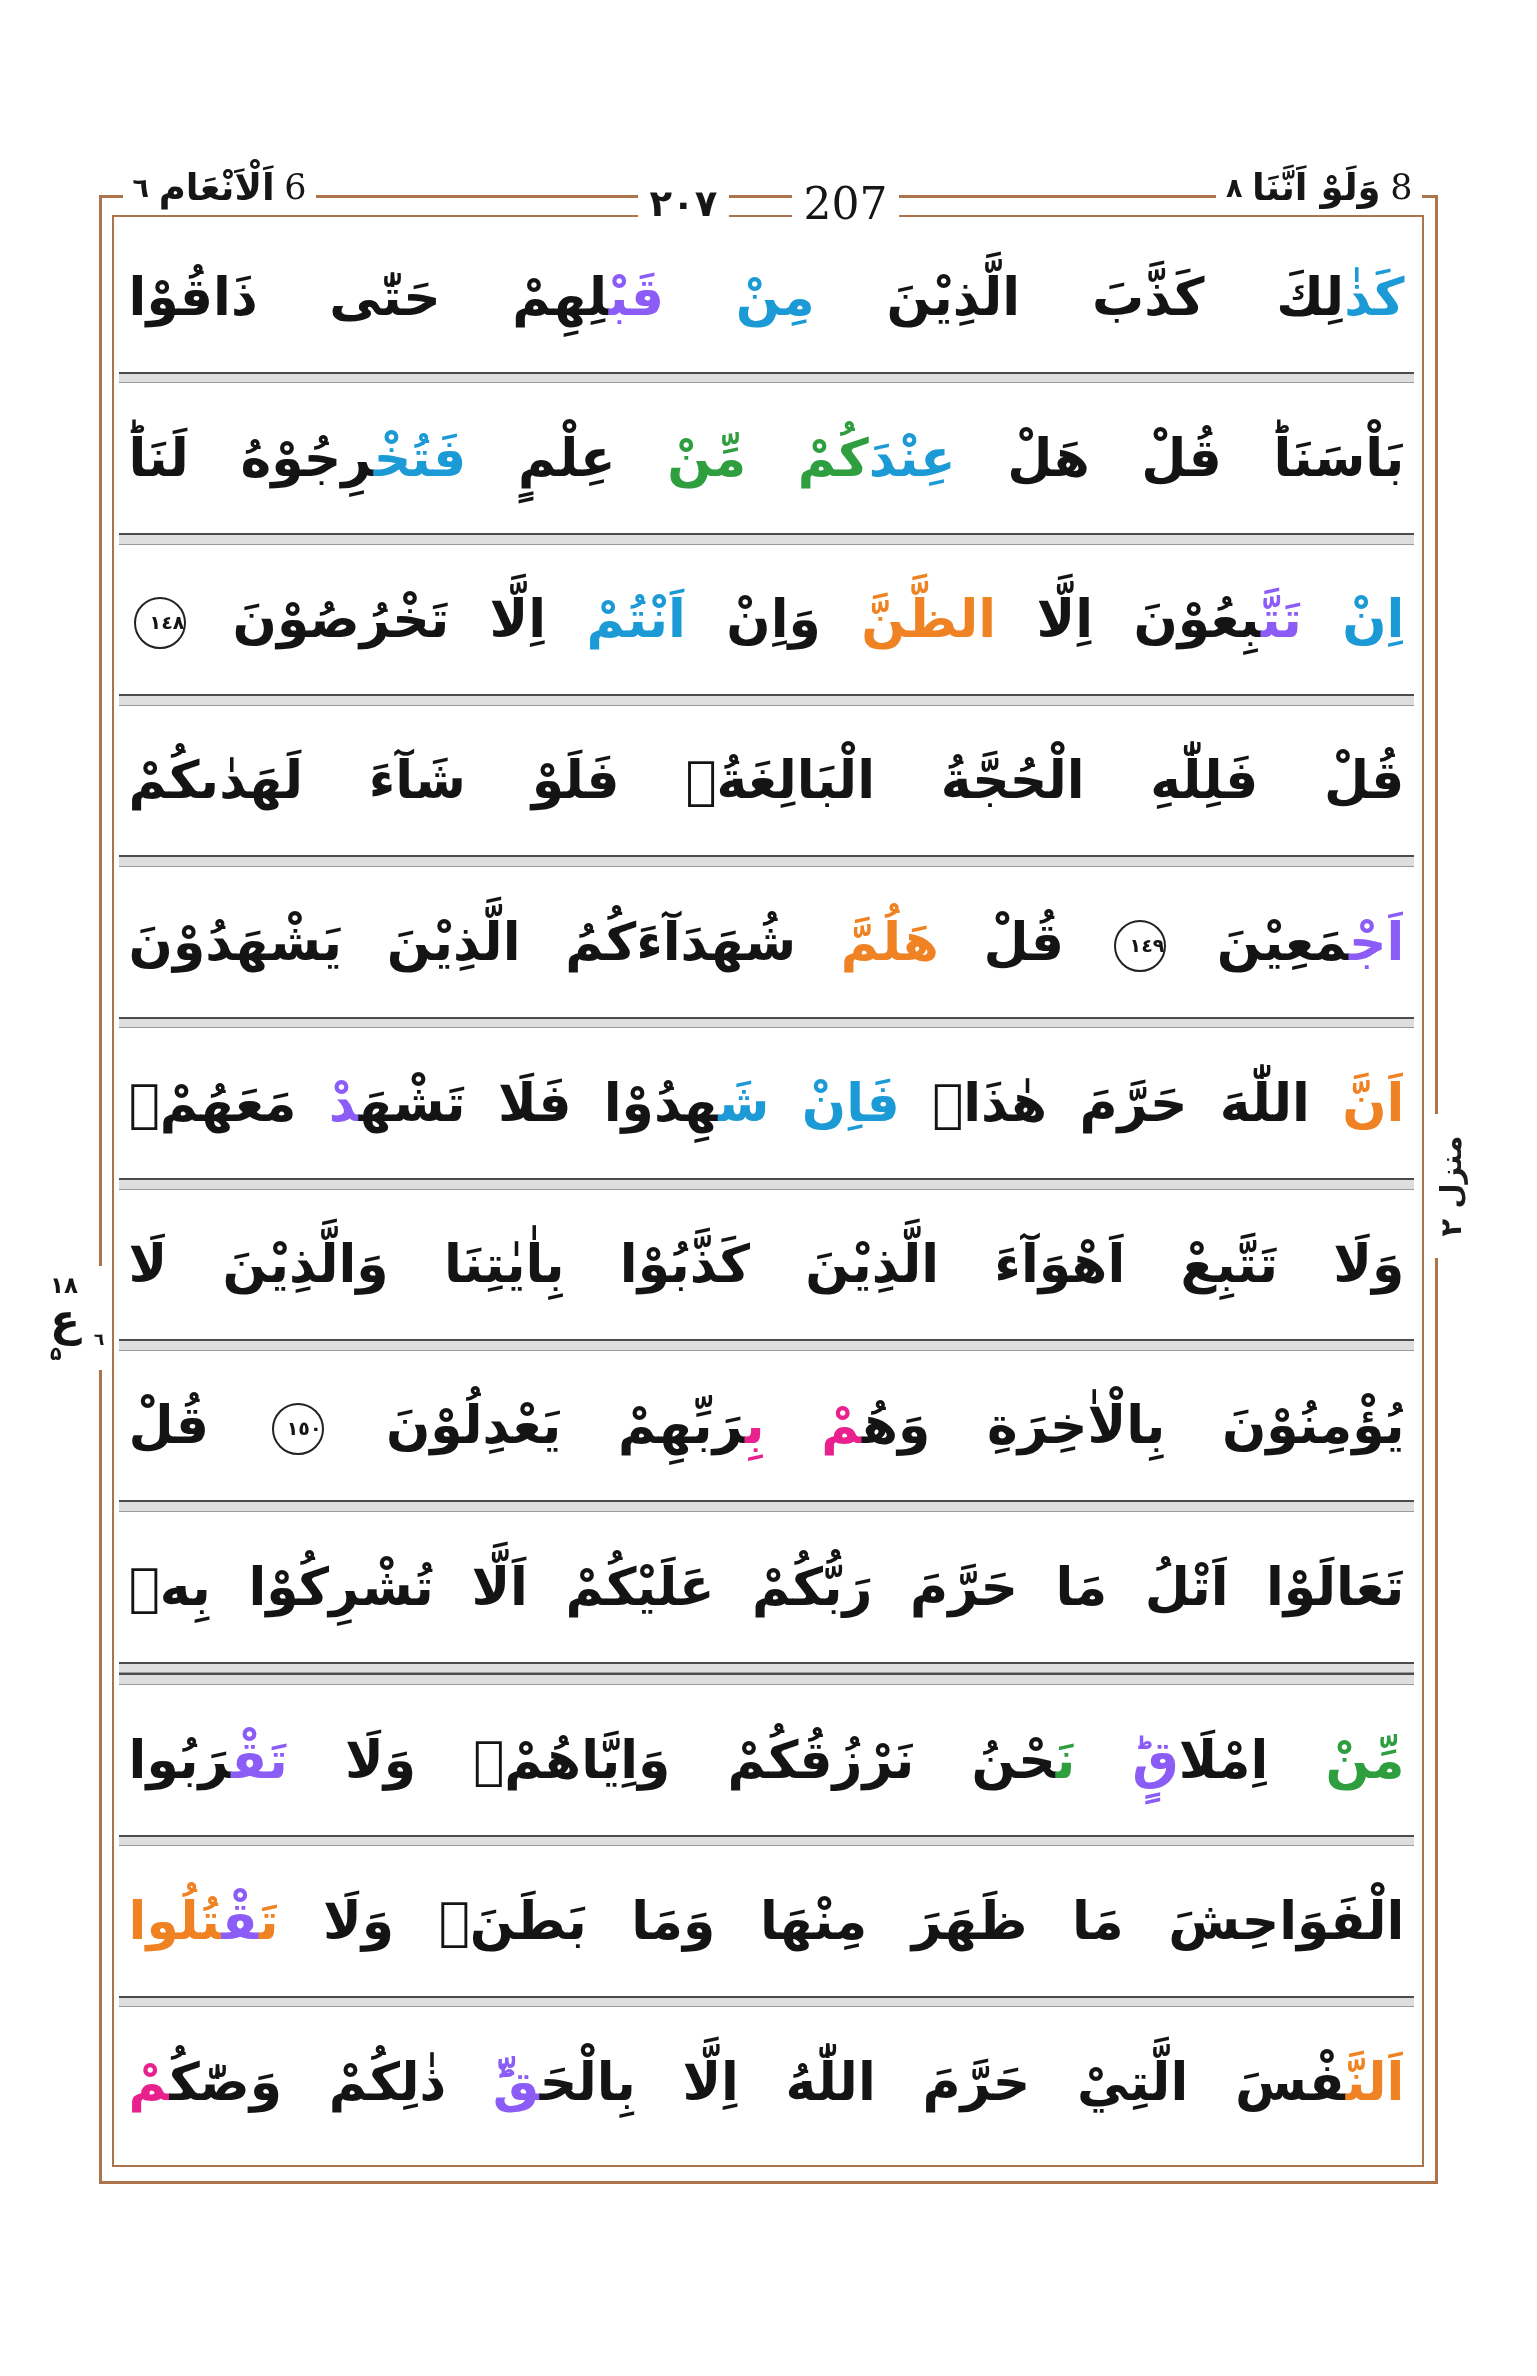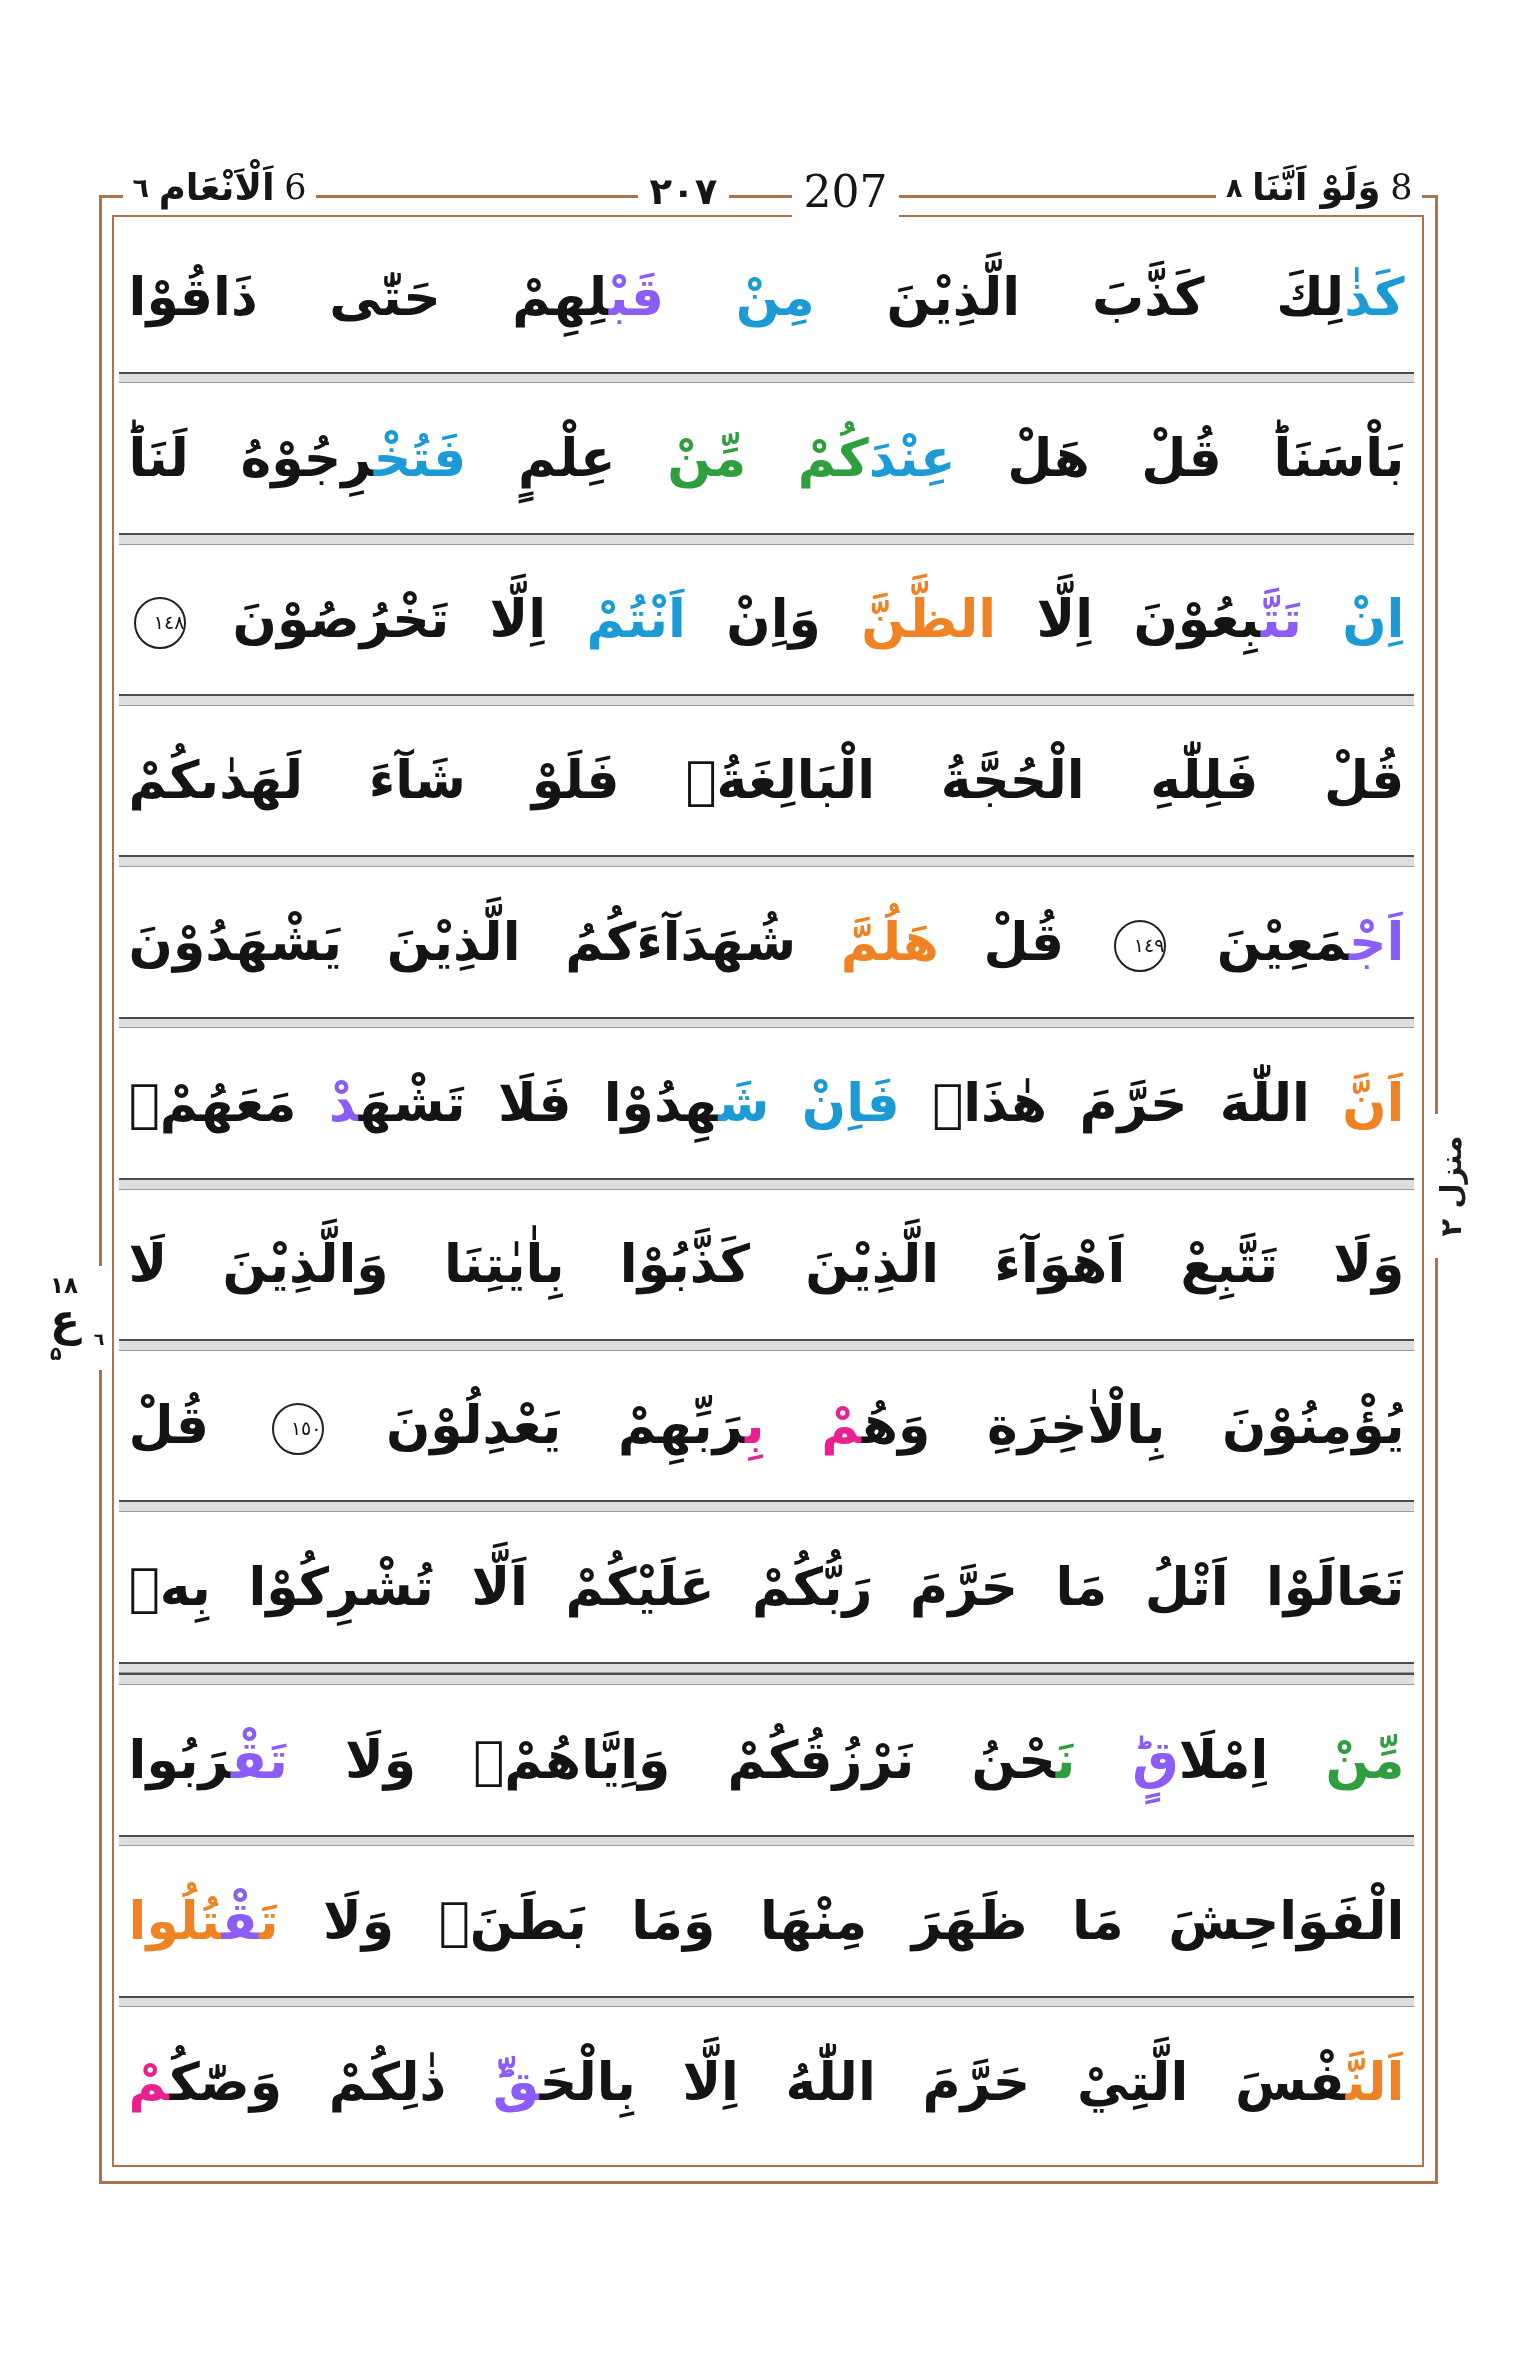--- a/index.html
+++ b/index.html
@@ -10,41 +10,41 @@
                border:3.8px solid #ad744c;}
   .inner-frame{position:absolute;left:112px;top:215px;width:1308px;height:1948px;
                border:2.9px solid #ad744c;}
   
   .hdr{position:absolute;top:159px;height:56px;display:flex;align-items:center;gap:9.6px;
        background:#ffffff;padding:0 9.6px;z-index:5;color:#161616;}
   .hdr .arname{font-size:37px;font-weight:bold;direction:rtl;}
   .hdr .wnum{font-family:"DejaVu Serif", serif;font-size:35px;}
   .hdr .anum{font-size:27px;font-weight:bold;}
   .hdr-surah{left:123px;}
-  .hdr-page{left:0;right:0;margin:4px auto;width:max-content;background:transparent;padding:0;}
+  .hdr-page{left:0;right:0;margin:16px auto;width:max-content;background:transparent;padding:0;}
   .hdr-page .chunk{background:#ffffff;padding:0 11.5px;display:flex;align-items:center;}
   .hdr-page .pnum-ar{font-size:37px;font-weight:bold;}
   .hdr-page .pnum-w{font-family:"DejaVu Serif", serif;font-size:44px;}
   .hdr-page .gap{width:44px;}
   .hdr-juz{right:115px;}
   
   .text-block{position:absolute;left:119px;top:222px;width:1295px;height:1935px;
               display:flex;flex-direction:column;z-index:2;}
   .qline{flex:1;display:flex;flex-direction:column;justify-content:center;
          padding:0 9.6px;overflow:hidden;}
   .qtext{direction:rtl;width:100%;font-weight:bold;font-size:52px;line-height:1.35;
          text-align:justify;text-align-last:justify;text-justify:inter-word;
          white-space:nowrap;color:#141414;}
   .line-sep{height:8.6px;background:#dedede;border-top:2.9px solid #4c4c4c;
             border-bottom:1px solid #9a9a9a;flex:none;}
   .seg.black{color:#141414;} .seg.blue{color:#1c9ad6;} .seg.green{color:#2e9e3f;}
   .seg.lightgreen{color:#69c05c;} .seg.red{color:#8b5cf6;} .seg.orange{color:#ef8222;}
   .seg.magenta{color:#e9218e;margin-top:28px;}
   .verse-circle{display:inline-block;width:48px;height:48px;border:2.9px solid #222;
-                border-radius:50%;font-size:19px;font-weight:normal;line-height:46px;
+                border-radius:50%;font-size:19px;font-weight:bold;line-height:46px;
                 text-align:left;vertical-align:middle;color:#141414;margin:0 5.8px;}
   
   .manzil{position:absolute;left:1424px;top:1114px;width:54px;height:144px;z-index:6;
           background:#ffffff;display:flex;align-items:center;justify-content:center;}
   .manzil span{display:block;transform:rotate(-90deg);white-space:nowrap;
                font-size:29px;font-weight:bold;color:#1c1c1c;direction:rtl;}
   .ruku{position:absolute;left:50px;top:1266px;width:60px;z-index:6;background:#ffffff;
         text-align:left;color:#141414;padding:5.8px 0;}
   .ruku .top{font-size:23px;font-weight:bold;display:block;}
   .ruku .mid{font-size:44px;font-weight:bold;display:block;line-height:44px;position:relative;}

